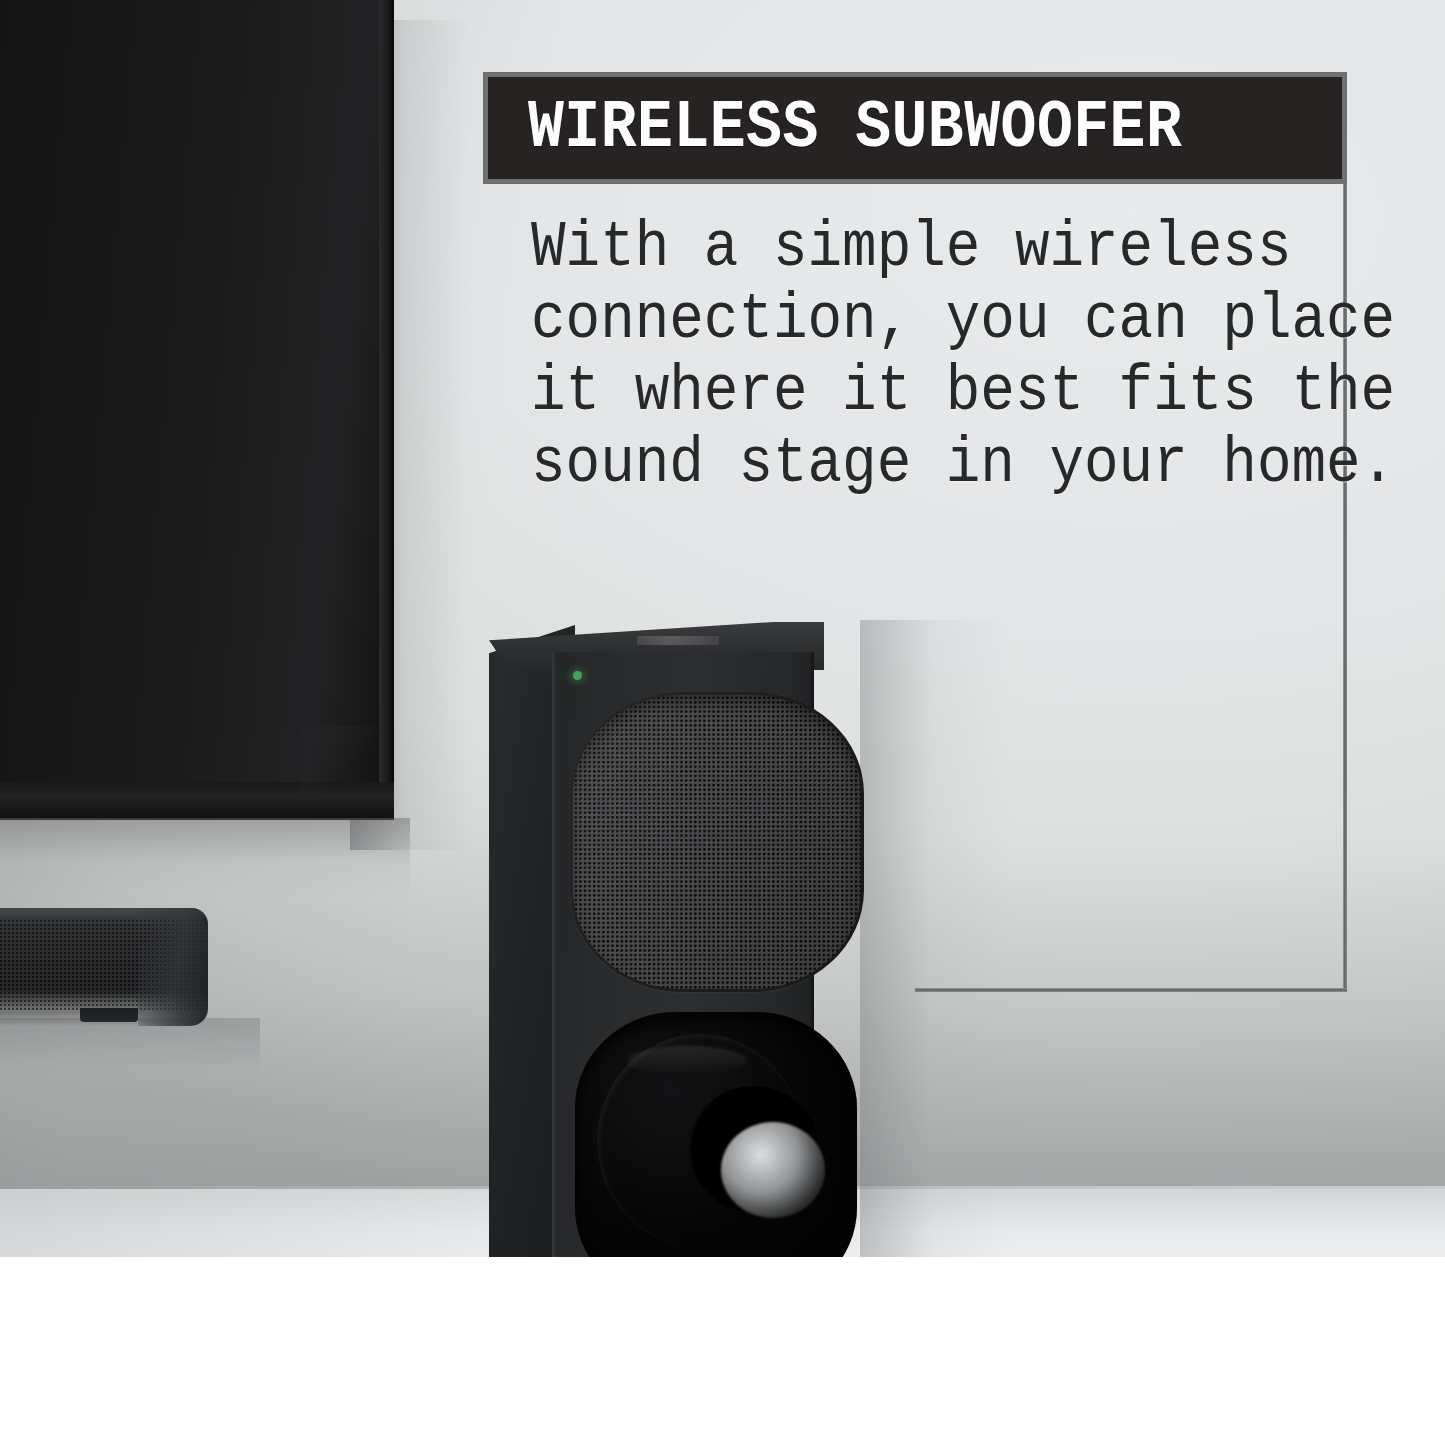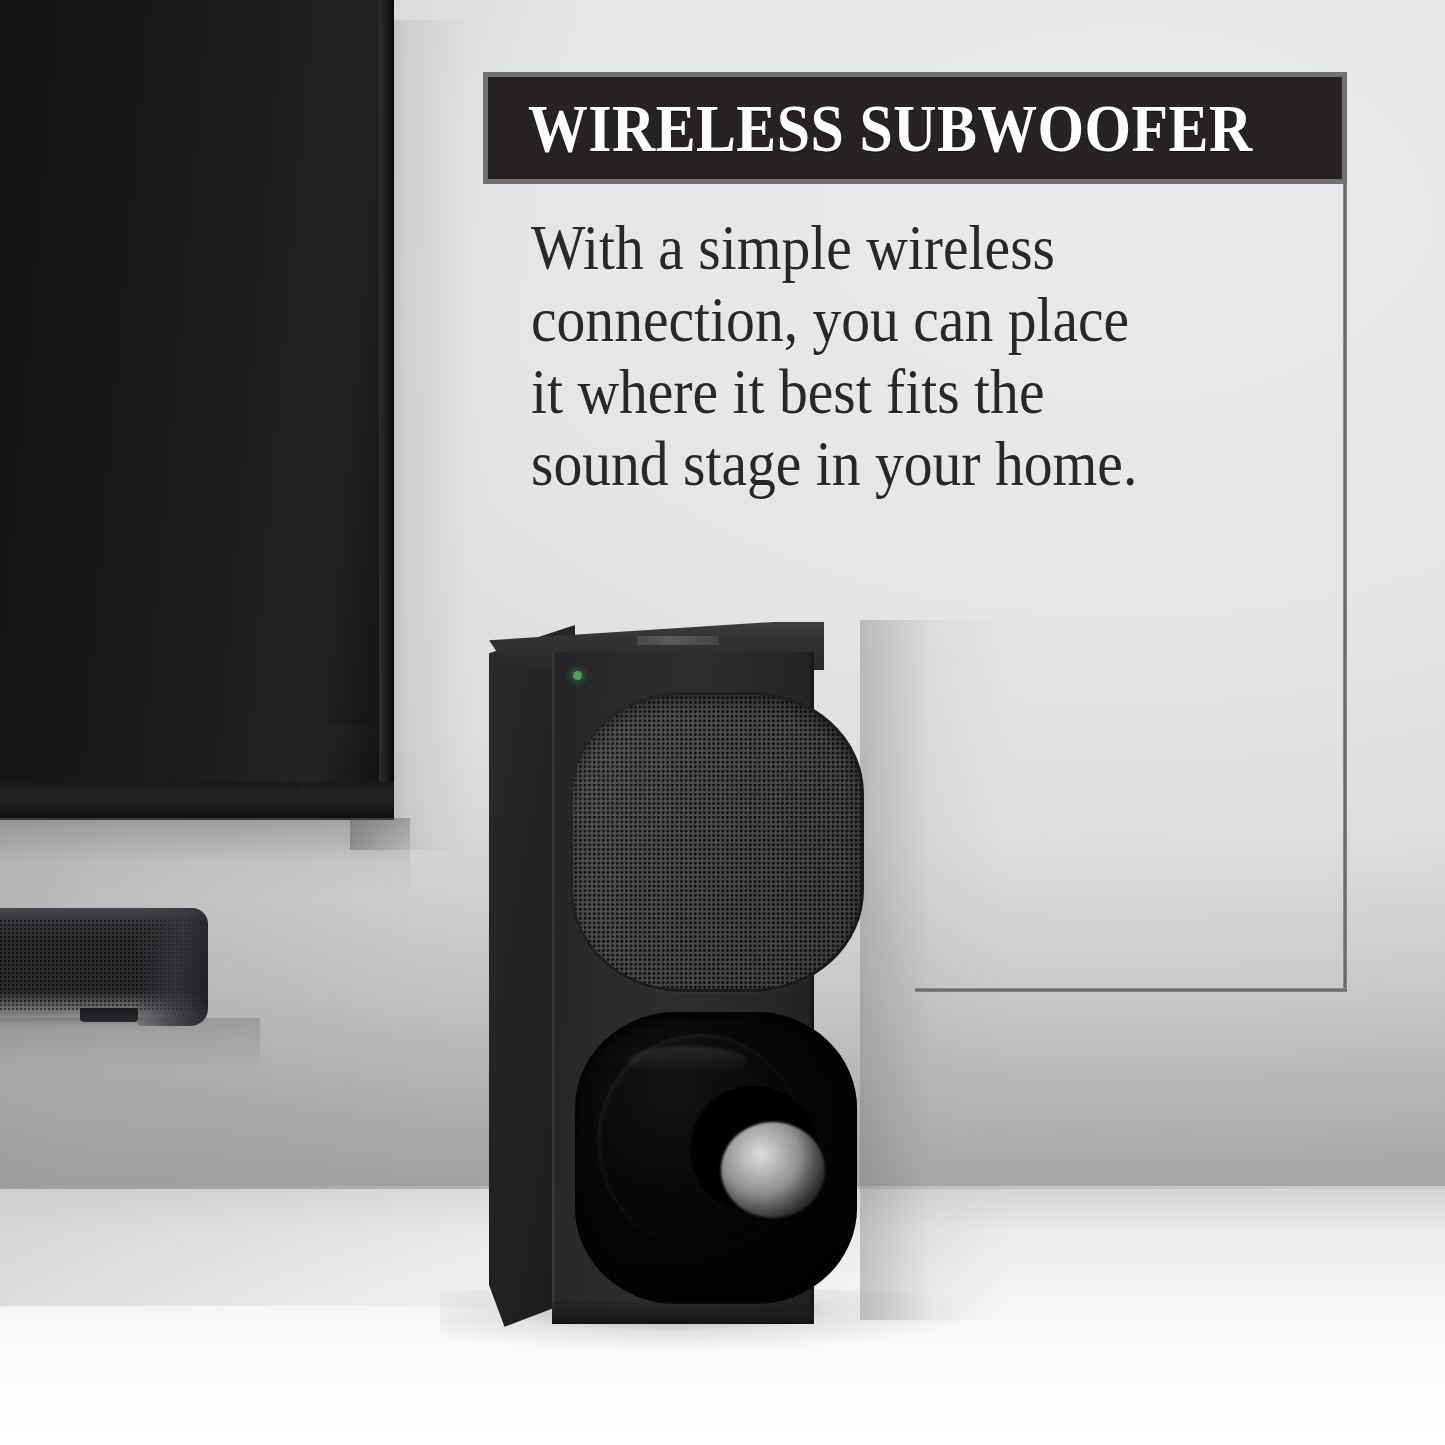--- a/index.html
+++ b/index.html
@@ -3,23 +3,23 @@
 <meta charset="utf-8">
 <style>
   html, body {
     margin: 0;
     padding: 0;
     background: #ffffff;
   }
   #scene {
     position: relative;
     width: 1445px;
-    height: 1445px;
+    height: 1257px;
     overflow: hidden;
-    font-family: Liberation Serif, serif;
+    font-family: Liberation Mono, monospace;
     background: #e3e4e5;
   }
 
   
   .wall {
     position: absolute;
     left: 0; top: 0;
     width: 1445px; height: 1192px;
     background:
       radial-gradient(120% 90% at 78% 18%, #e9eaeb 0%, #e4e5e6 38%, #dcdddd 62%, #c9caca 84%, #b9baba 100%);

